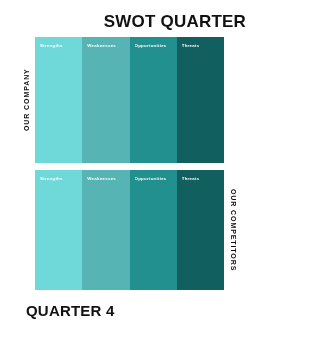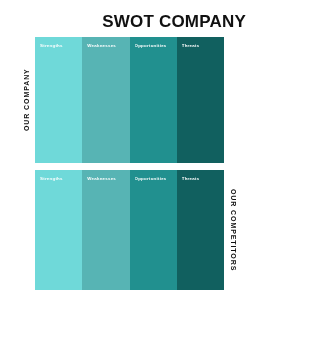--- a/index.html
+++ b/index.html
@@ -119,21 +119,21 @@
     display: flex;
     align-items: center;
     justify-content: center;
   }
 </style>
 </head>
 <body style="background-color: rgb(255, 255, 255);">
 
 <div id="page">
 
-  <div class="title">SWOT COMPANY</div>
+  <div class="title">SWOT QUARTER</div>
 
   <div class="side-label side-label-left">OUR COMPANY</div>
 
   <div class="block block-company">
     <div class="col" style="background-color: rgb(111, 217, 217);">
       <div class="col-label" style="color: rgb(255, 255, 255);">Strengths</div>
     </div>
     <div class="col" style="background-color: rgb(87, 180, 180);">
       <div class="col-label" style="color: rgb(255, 255, 255);">Weaknesses</div>
     </div>
@@ -155,14 +155,15 @@
       <div class="col-label" style="color: rgb(255, 255, 255);">Weaknesses</div>
     </div>
     <div class="col" style="background-color: rgb(33, 144, 143);">
       <div class="col-label" style="color: rgb(255, 255, 255);">Opportunities</div>
     </div>
     <div class="col" style="background-color: rgb(17, 96, 95);">
       <div class="col-label" style="color: rgb(255, 255, 255);">Threats</div>
     </div>
   </div>
 
+  <div class="footer">QUARTER 4</div>
 
 </div>
 
 </body></html>

